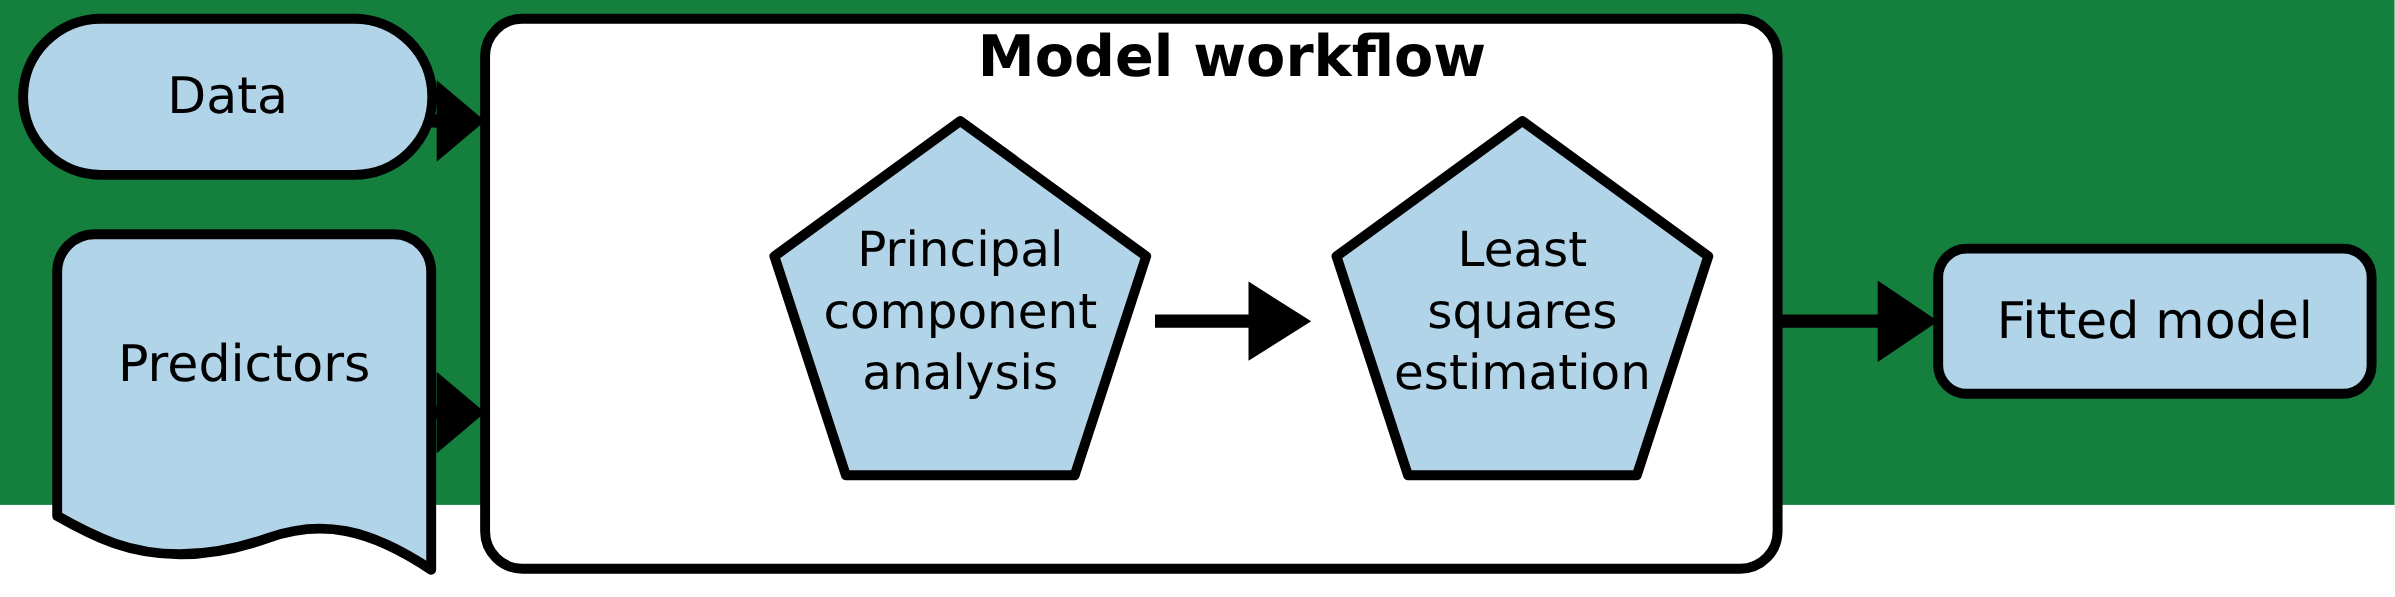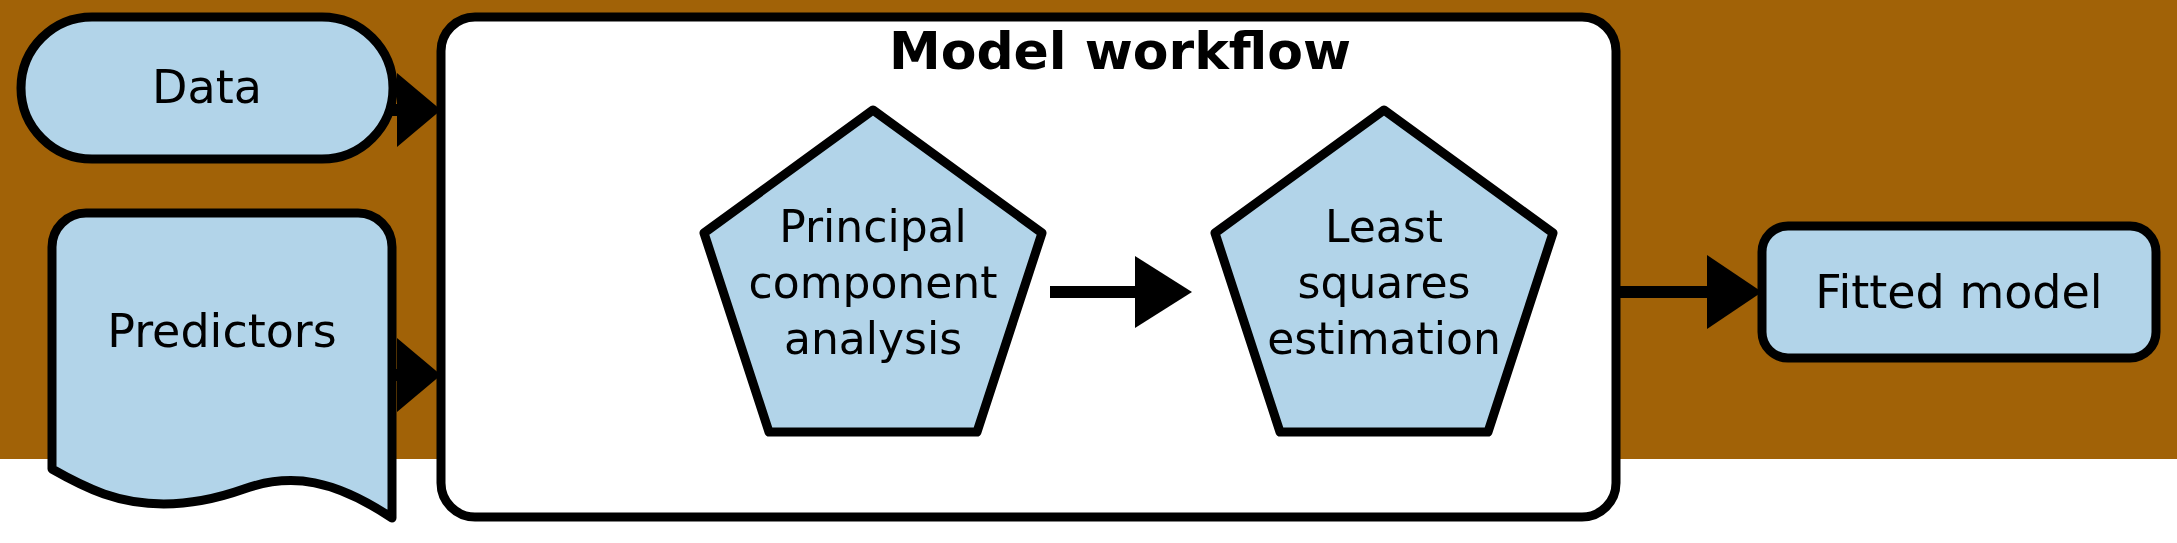--- a/index.html
+++ b/index.html
@@ -10,21 +10,21 @@
   body {
     width: 2177px;
     height: 543px;
     font-family: "DejaVu Sans", sans-serif;
     overflow: hidden;
   }
   #diagram-root {
     position: relative;
     width: 2177px;
     height: 459px;
-    background: #a16207;
+    background: #15803d;
   }
   svg.diagram-canvas {
     display: block;
     width: 2177px;
     height: 543px;
   }
   .node-shape {
     fill: #b2d4e9;
     stroke: #000000;
     stroke-width: 9;

